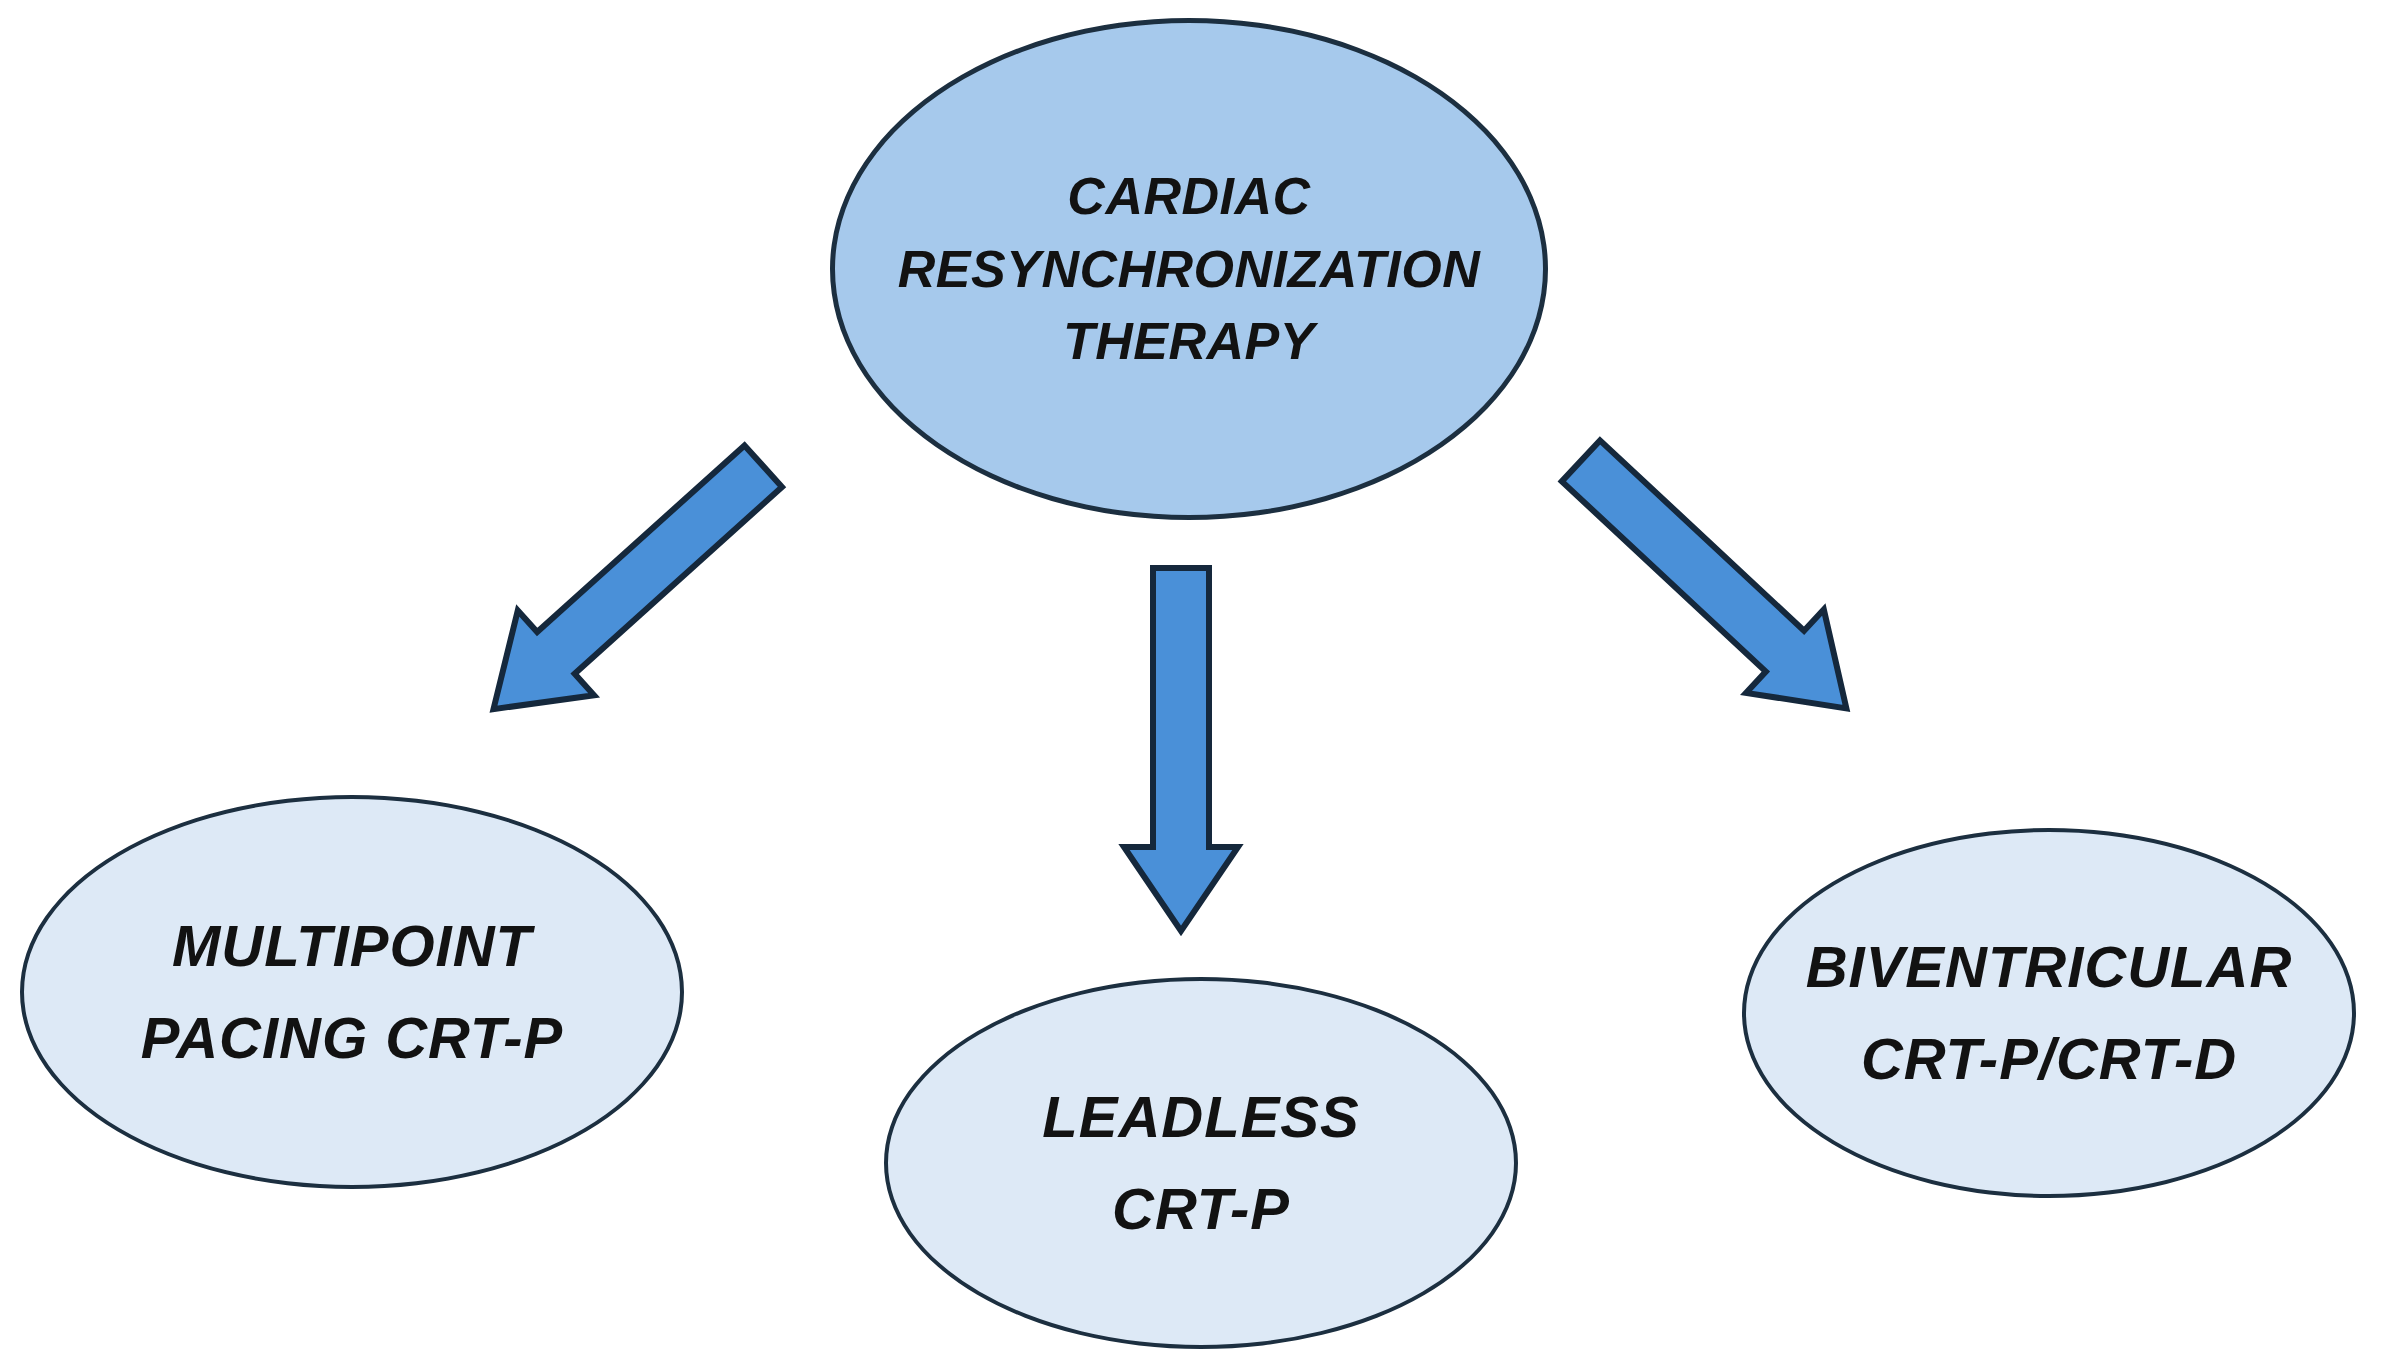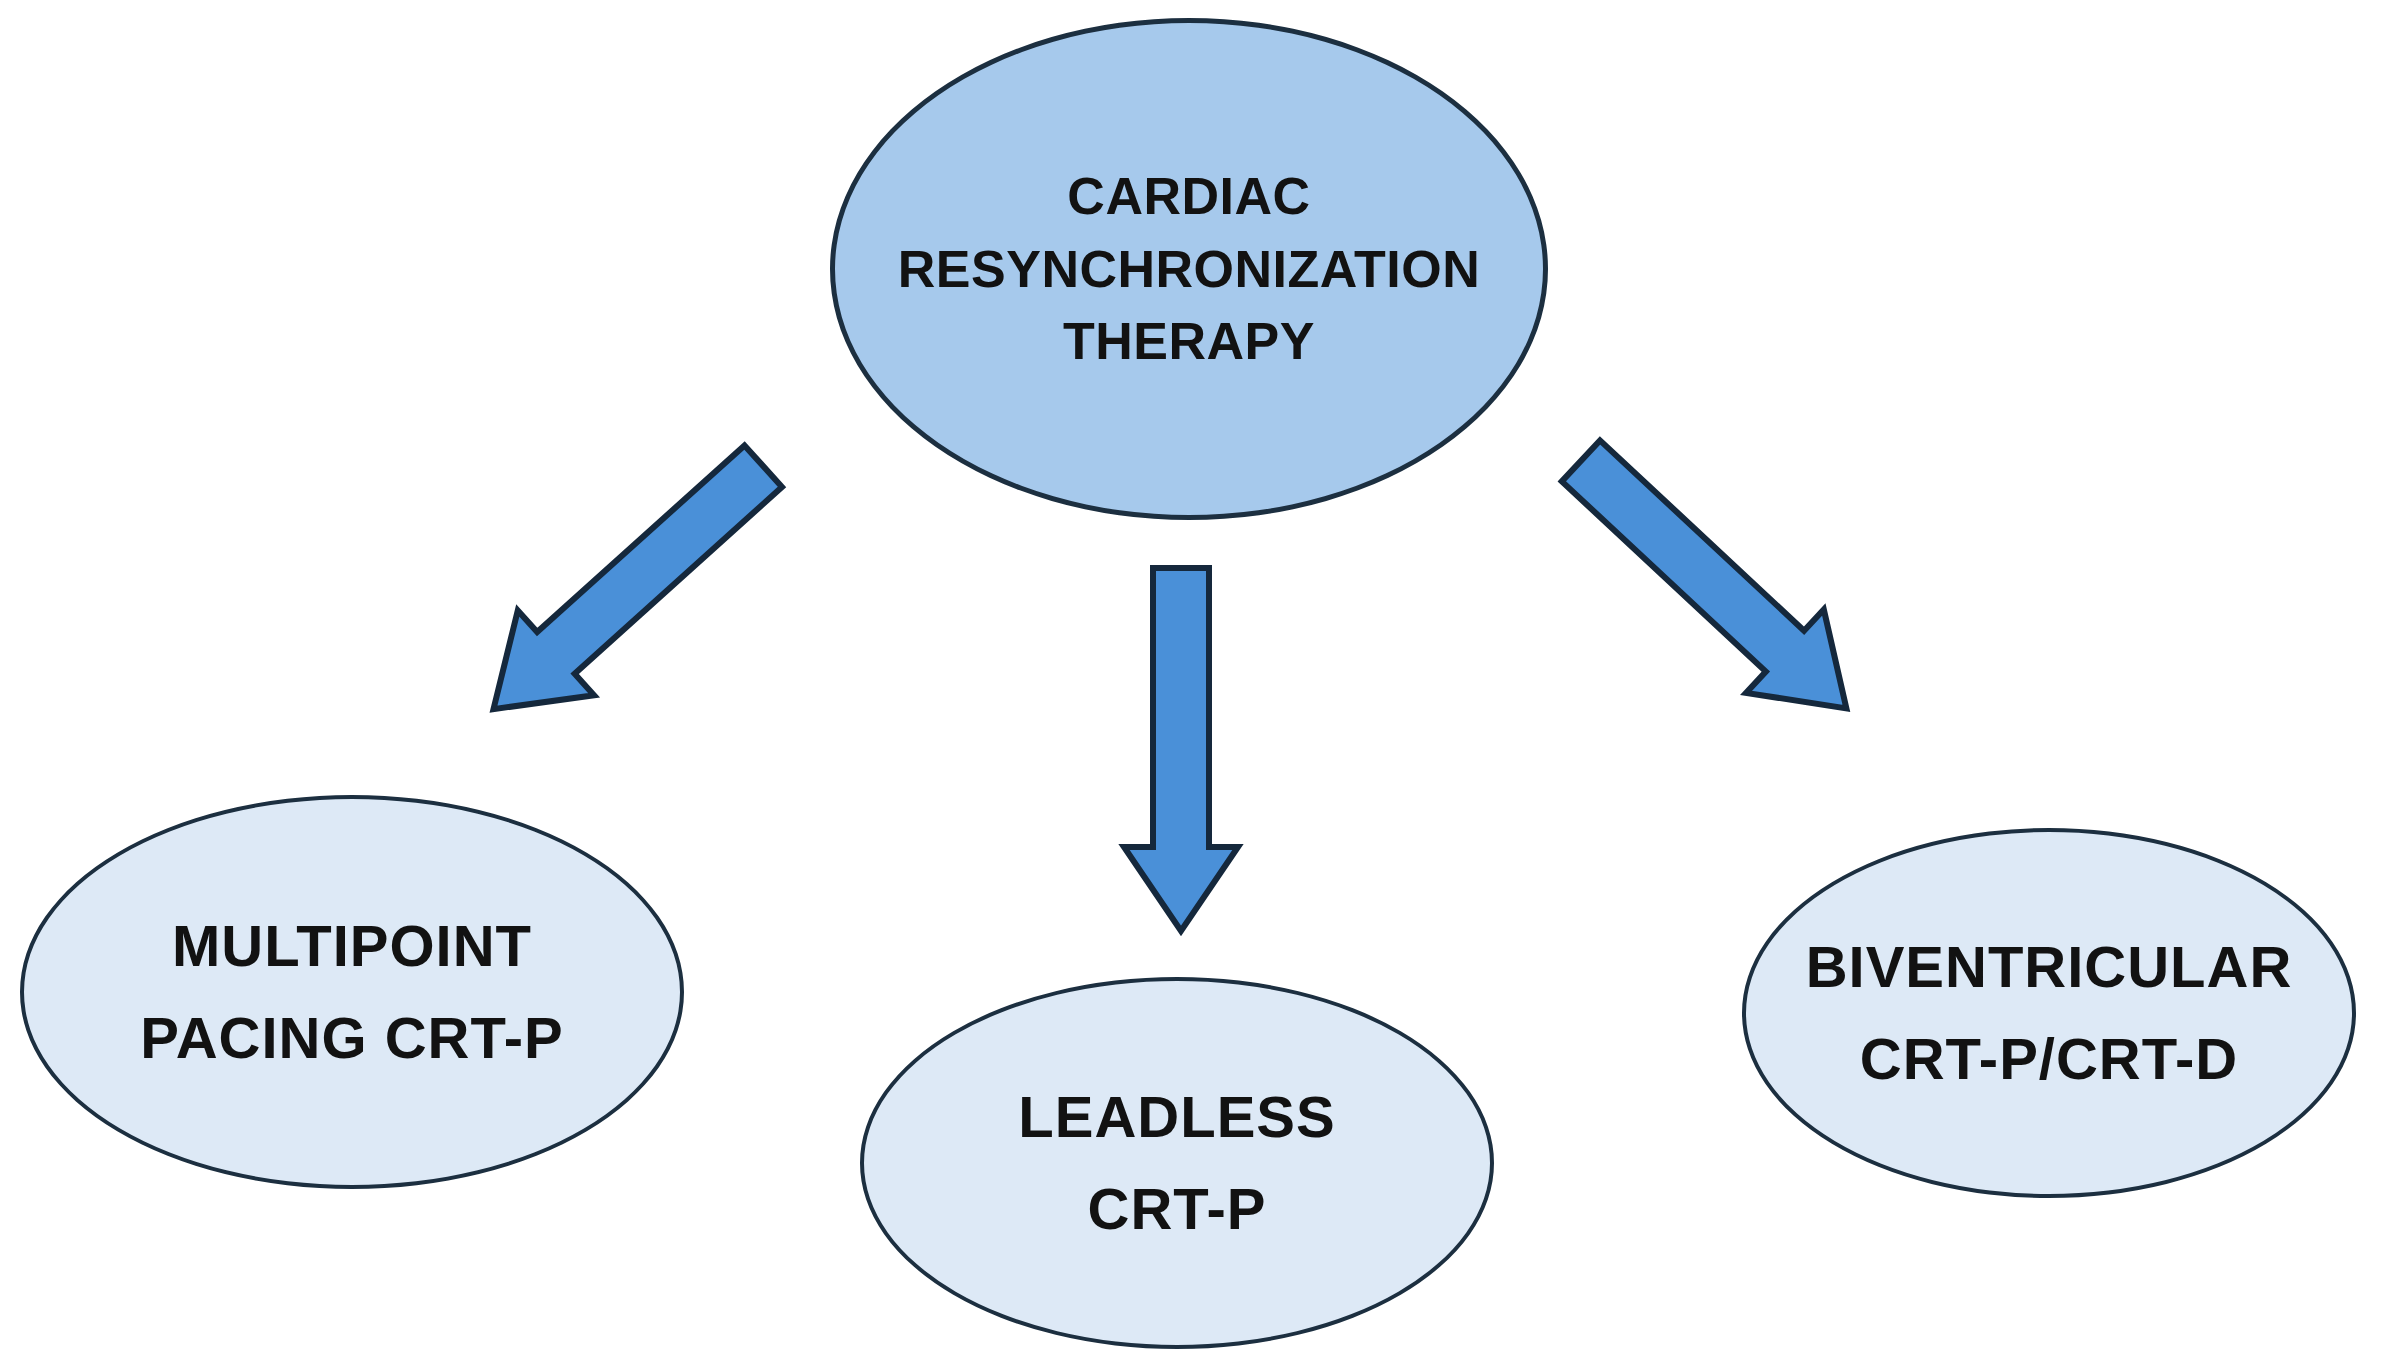--- a/index.html
+++ b/index.html
@@ -27,20 +27,21 @@
     display: flex;
     align-items: center;
     justify-content: center;
     text-align: center;
   }
   .node .label {
     white-space: pre-line;
     font-weight: bold;
     color: var(--text-color);
     letter-spacing: 0.5px;
+    font-style: italic;
   }
   .node-root {
     left: 830px; top: 18px;
     width: 718px; height: 502px;
     background: var(--root-fill);
     border: 5px solid var(--node-stroke);
   }
   .node-root .label {
     font-size: 52px;
     line-height: 1.4;
@@ -48,21 +49,21 @@
   .node-child {
     background: var(--child-fill);
     border: 4px solid var(--node-stroke);
   }
   .node-child .label {
     font-size: 58px;
     line-height: 1.58;
     letter-spacing: 1px;
   }
   .node-left   { left: 20px;   top: 795px; width: 664px; height: 394px; }
-  .node-mid    { left: 860px;  top: 977px; width: 634px; height: 372px; }
+  .node-mid    { left: 884px;  top: 977px; width: 634px; height: 372px; }
   .node-right  { left: 1742px; top: 828px; width: 614px; height: 370px; }
 
   .arrow {
     position: absolute;
     width: 120px;
     height: 370px;
     overflow: visible;
   }
   .arrow polygon {
     fill: var(--arrow-fill);

